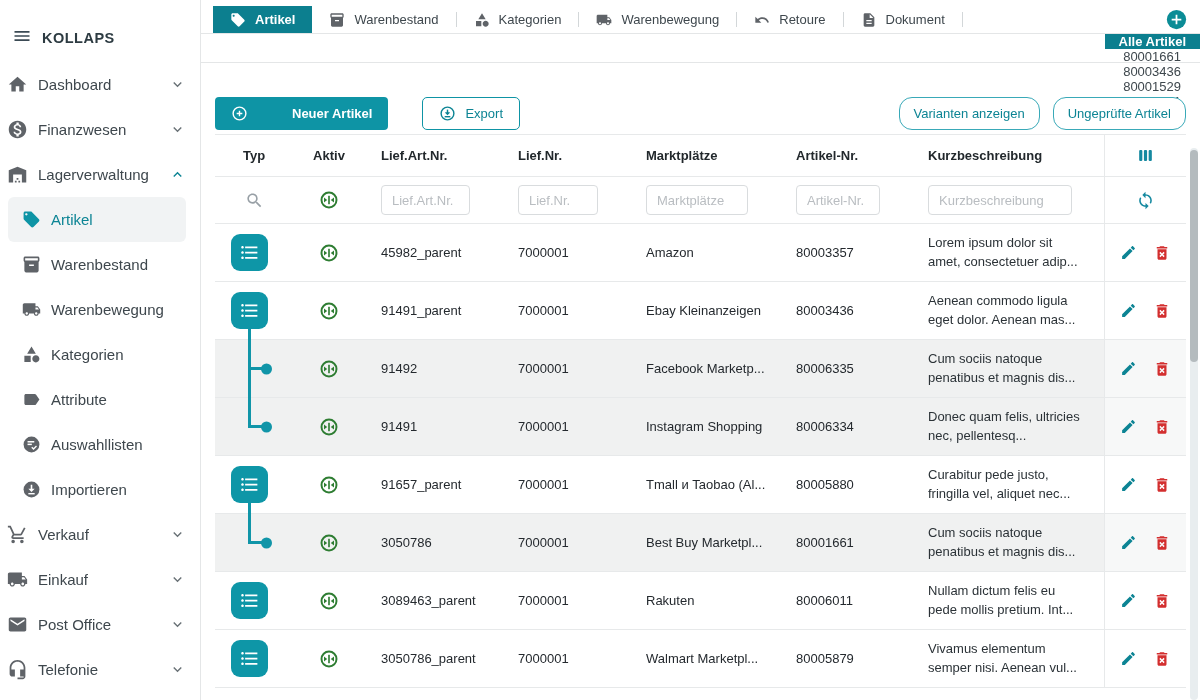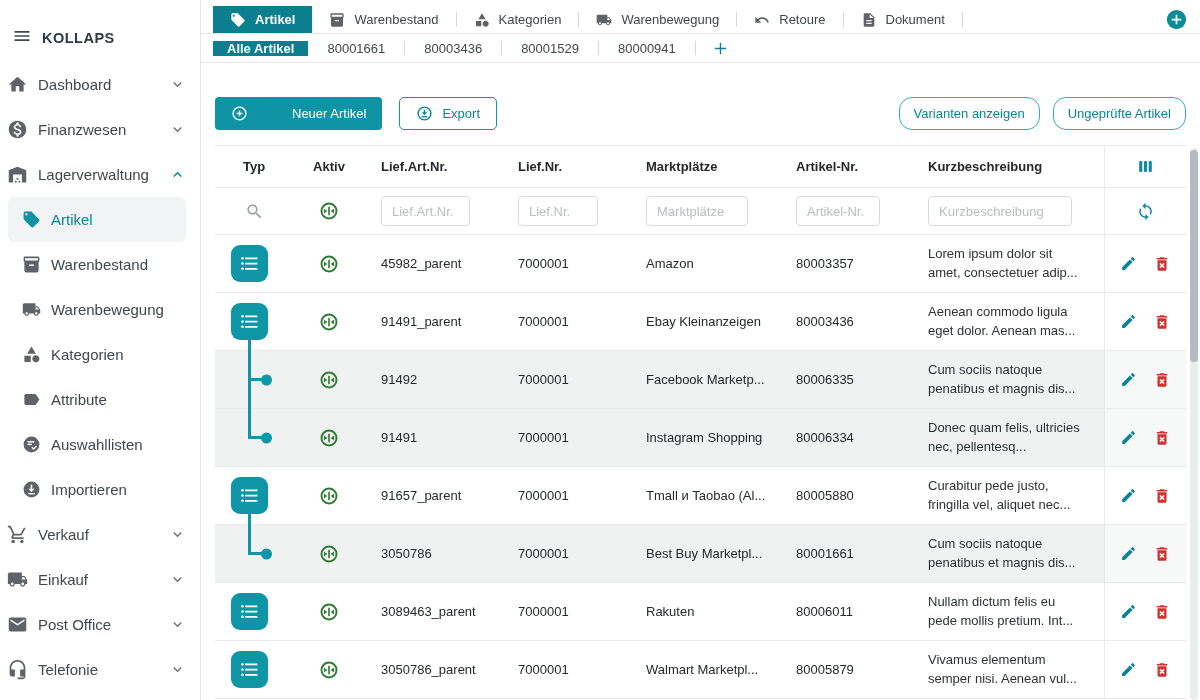--- a/index.html
+++ b/index.html
@@ -31,36 +31,36 @@
   .main { flex:1; min-width:0; display:flex; flex-direction:column; position:relative; background:#fff; padding-top:6px; }
 
   .tabbar { height:28px; display:flex; align-items:stretch; border-bottom:1px solid #e4e6e7; padding-left:12px; position:relative; }
   .tab { display:flex; align-items:center; gap:9px; padding:0 17px; color:#3e474d; cursor:pointer; }
   .tab .tico svg { width:16px; height:16px; fill:#5f6368; }
   .tab.active { background:#0c7f8f; color:#fff; font-weight:bold; }
   .tab.active .tico svg { fill:#fff; }
   .vsep { width:1px; height:15px; background:#d3d7d9; align-self:center; }
   .tab-add { position:absolute; right:13px; top:3px; width:21px; height:21px; cursor:pointer; }
 
-  .subtabbar { height:29px; display:flex; align-items:center; border-bottom:1px solid #e4e6e7; padding-left:12px; }
+  .subtabbar { height:29px; display:flex; align-items:flex-end; border-bottom:1px solid #e4e6e7; padding-left:12px;flex-direction:column; }
   .subtab { display:flex; align-items:center; padding:0 19px; color:#3e474d; cursor:pointer; }
   .subtab.active { background:#0c7f8f; color:#fff; font-weight:bold; padding:0 14px; }
   .subtab-sep { width:1px; height:14px; background:#d3d7d9; align-self:center; }
   .subtab-add { display:flex; align-items:center; padding:0 16px; cursor:pointer; }
 
   .content { flex:1; padding:0 14px; position:relative; }
   .toolbar { margin-top:34px; height:33px; display:flex; justify-content:space-between; align-items:center; }
   .tleft { display:flex; gap:17px; } .tright { display:flex; gap:13px; }
   .btn { height:33px; border-radius:4px; display:flex; align-items:center; gap:9px; padding:0 16px; font-size:13px; cursor:pointer; font-family:inherit; }
-  .btn-primary { background:#0e94a5; color:#fff; font-weight:normal; border:none;gap:44px; }
-  .btn-outline { background:#fff; color:#0c8494; border:1px solid #0e94a5; border-radius:5px; font-weight:500; }
+  .btn-primary { background:#0e94a5; color:#fff; font-weight:bold; border:none;gap:44px; }
+  .btn-outline { background:#fff; color:#0c8494; border:1px solid #0e94a5; border-radius:5px; font-weight:500;margin-left:17px; }
   .btn-outline2 { background:#fff; color:#0c8494; border:1px solid #39a9b8; border-radius:13px; font-weight:500; padding:0 14px; }
 
   
-  .table { margin-top:15px; border-top:1px solid #e7e9ea; }
+  .table { margin-top:4px; border-top:1px solid #e7e9ea; }
   .trow { display:grid; grid-template-columns:78px 72px 137px 128px 150px 132px 1fr 82px; border-bottom:1px solid #e7e9ea; }
   .thead { height:42px; }
   .tfilter { height:47px; }
   .tdata { height:58px; }
   .cell { display:flex; align-items:center; min-width:0; height:100%; }
   .hc { font-weight:bold; color:#22282c; }
   .c-center { justify-content:center; }
   .c-pad { padding-left:16px; }
   .c-desc { padding:0 20px 0 16px; color:#2b3237; line-height:1.45; overflow:hidden; }
   .c-actions { justify-content:center; gap:16px; border-left:1px solid #e7e9ea; background:#fff; }

